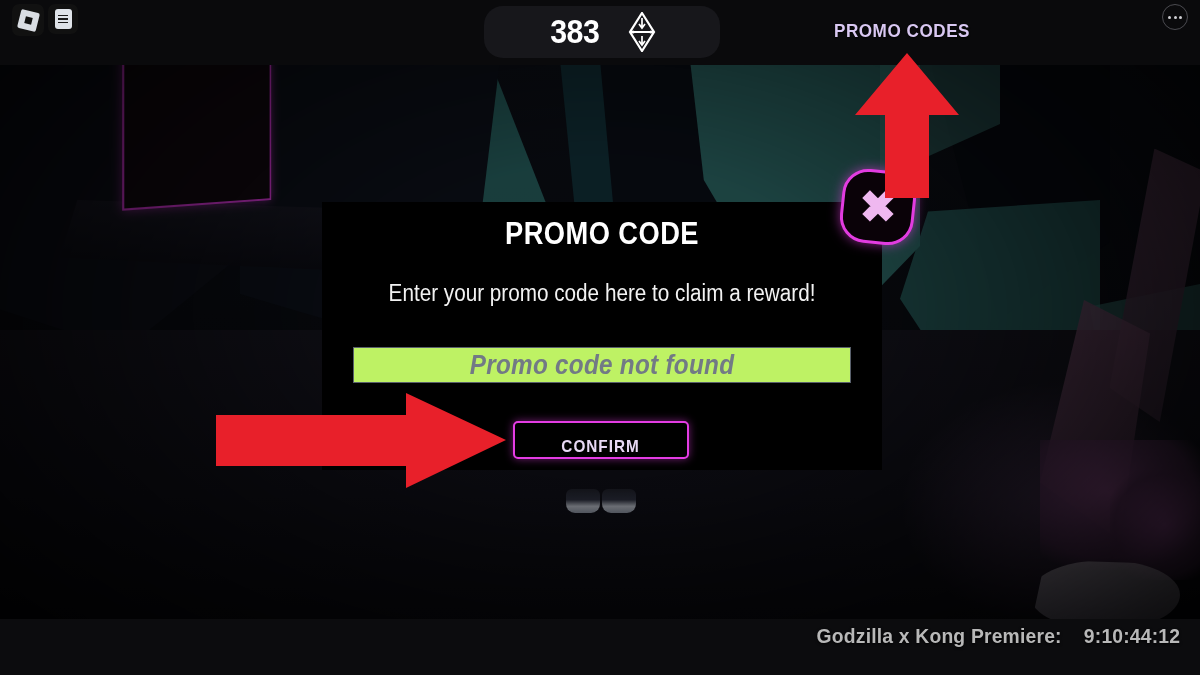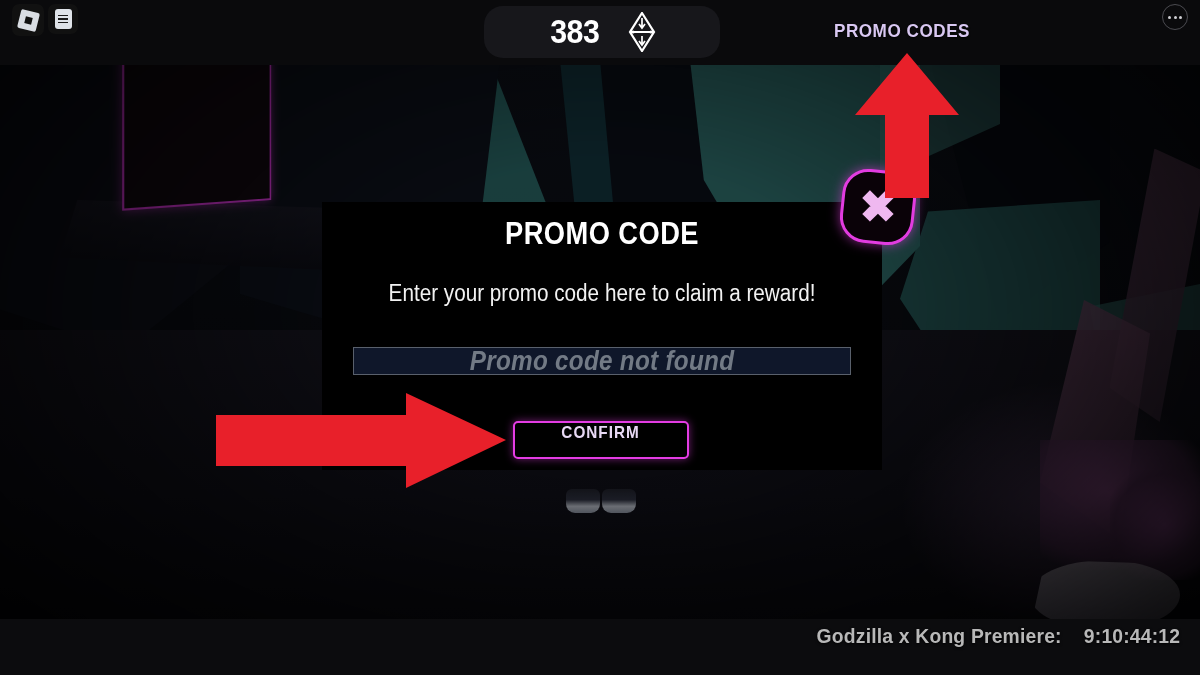--- a/index.html
+++ b/index.html
@@ -139,30 +139,30 @@
 
   
   #dialog { position:absolute; left:322px; top:202px; width:560px; height:268px;
       background:#000; z-index:50; }
   .dlg-title { position:absolute; left:0; top:14px; width:100%; text-align:center;
       color:#fff; font-size:31px; font-weight:bold; letter-spacing:.5px;
       transform:scaleX(.88); font-family:"Liberation Sans Narrow","Liberation Sans",sans-serif; }
   .dlg-sub { position:absolute; left:0; top:78px; width:100%; text-align:center;
       color:#f2f2f2; font-size:23px; transform:scaleX(.9);
       font-family:"Liberation Sans Narrow","Liberation Sans",sans-serif; }
-  .code-input { position:absolute; left:31px; top:145px; width:498px; height:28px;
-      background:#0f172a; border:1px solid #59606c;
+  .code-input { position:absolute; left:31px; top:145px; width:498px; height:36px;
+      background:#bef264; border:1px solid #59606c;
       display:flex; align-items:center; justify-content:center; cursor:text; }
   .code-input span { color:#727a85; font-size:27px; font-weight:bold; font-style:italic;
       transform:scaleX(.9); letter-spacing:.3px;
       font-family:"Liberation Sans Narrow","Liberation Sans",sans-serif; }
   .confirm-btn { position:absolute; left:191px; top:219px; width:176px; height:38px;
       background:#000; border:2.5px solid #e43ce4; border-radius:5px;
       box-shadow:0 0 8px rgba(228,60,228,.5);
-      display:flex; align-items:flex-start; justify-content:center; cursor:pointer; }
+      display:flex; align-items:flex-end; justify-content:center; cursor:pointer; }
   .confirm-btn span { color:#e8d9f5; font-size:17px; font-weight:bold; letter-spacing:1.1px;
       transform:scaleX(.9); font-family:"Liberation Sans Narrow","Liberation Sans",sans-serif; }
 
   
   #close-badge { position:absolute; left:841px; top:170px; width:74px; height:74px;
       z-index:55; cursor:pointer; }
   #close-badge .body { position:absolute; inset:0; background:#0a0208;
       border:3px solid #e23ce0; border-radius:26px;
       box-shadow:0 0 12px rgba(226,60,224,.6); transform:rotate(6deg); }
   #close-badge .x { position:absolute; inset:0; display:flex; align-items:center;

